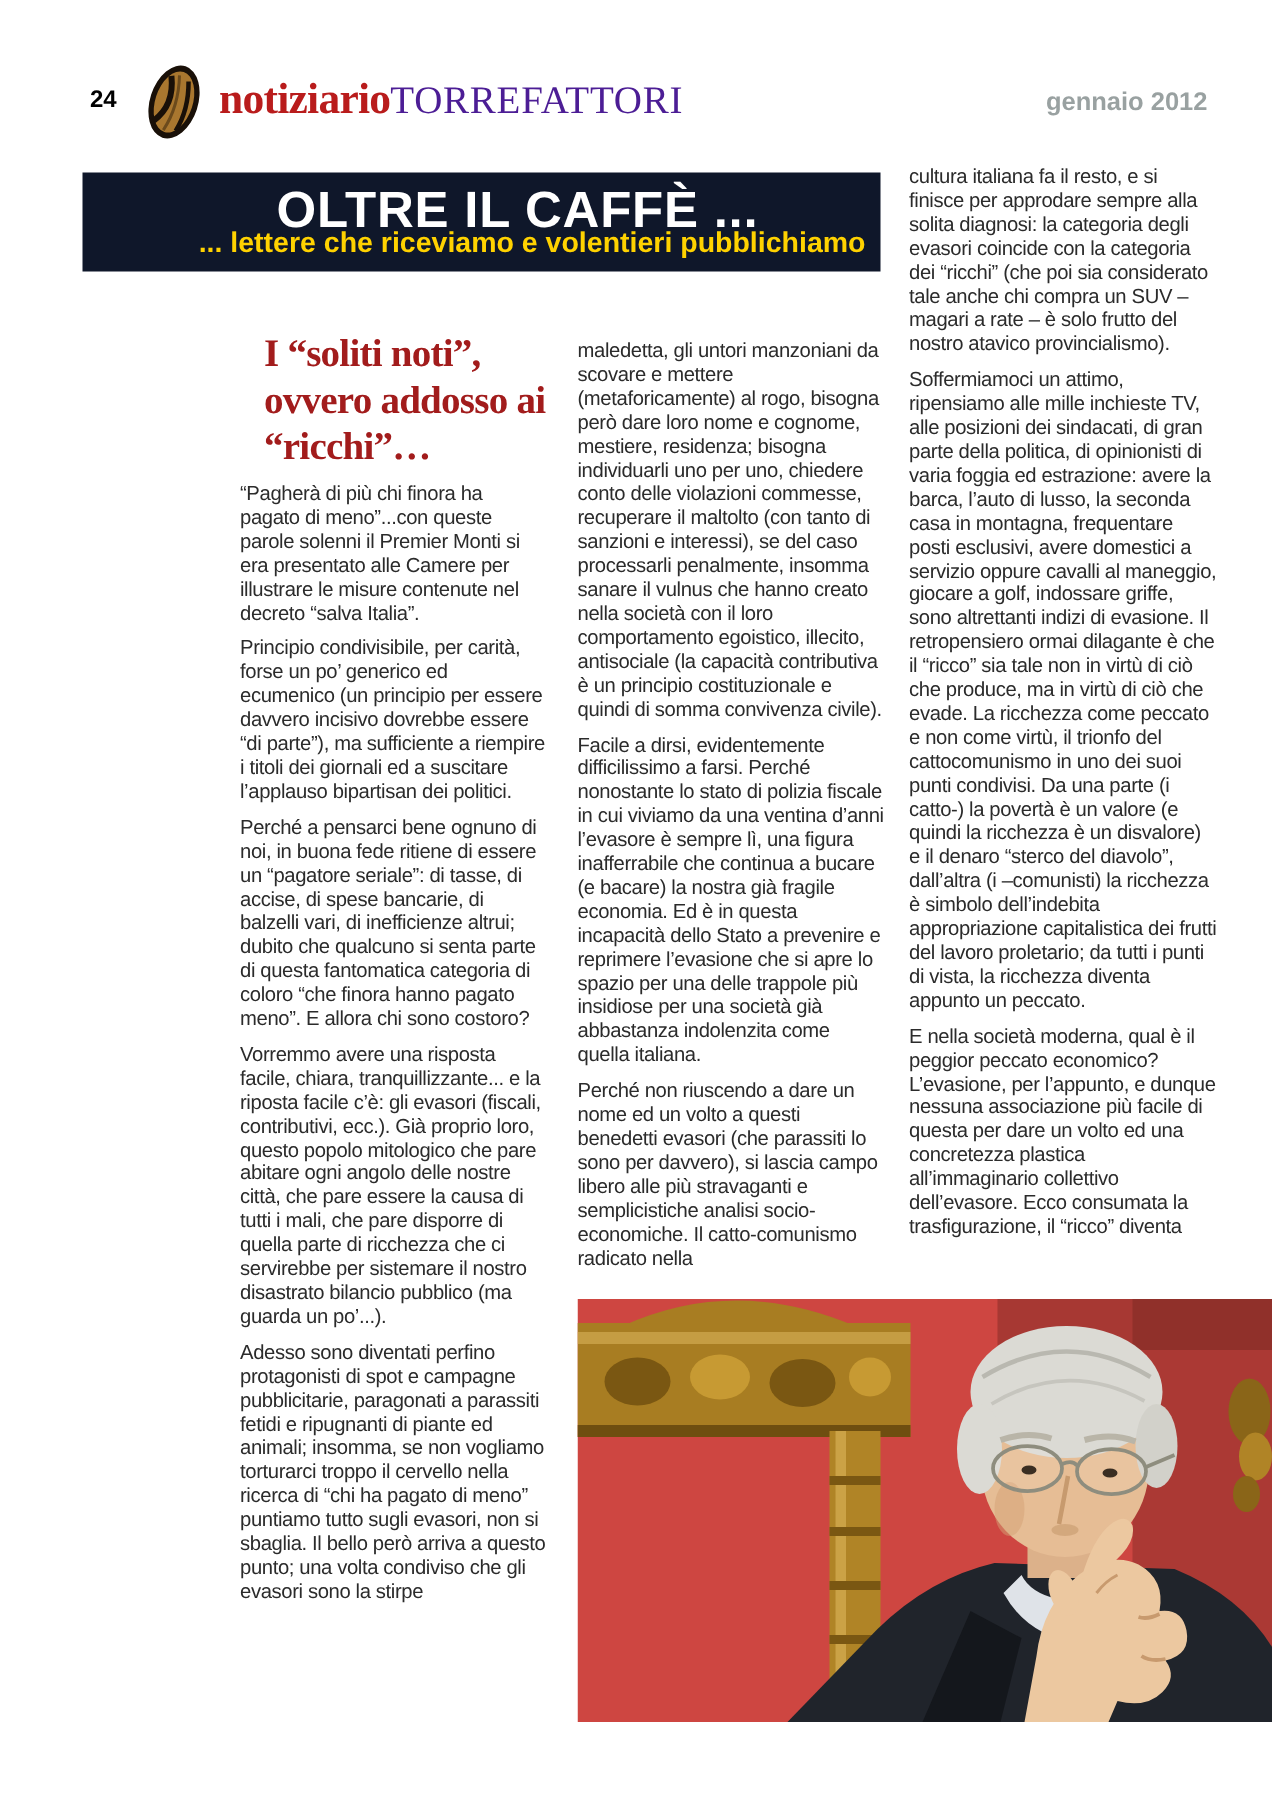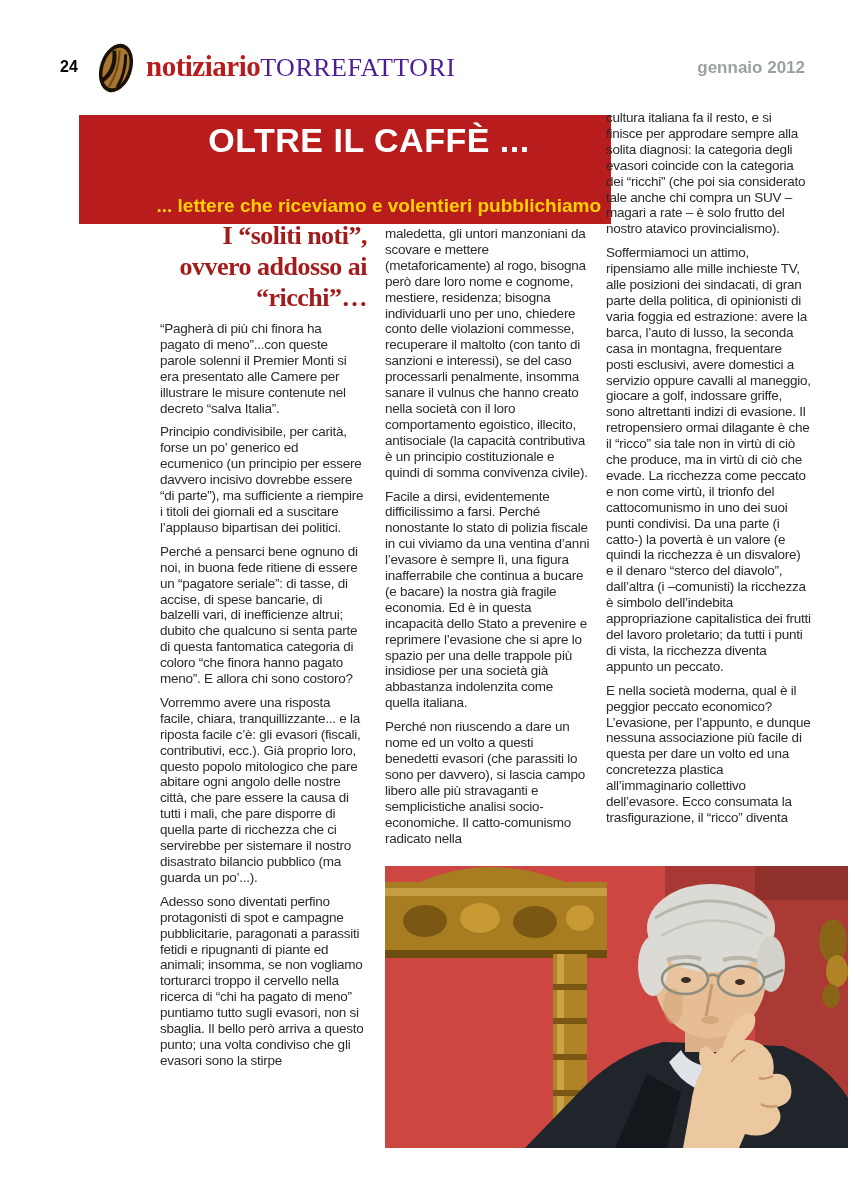--- a/index.html
+++ b/index.html
@@ -8,28 +8,28 @@
     font-family:"Liberation Sans", sans-serif;overflow:hidden;
   }
   
   .page-num{position:absolute;left:60px;top:58px;font-size:16px;font-weight:bold;color:#000000;}
   .logo{position:absolute;left:93px;top:40px;width:46px;height:56px;}
   .brand{position:absolute;left:146px;top:50px;font-family:"Liberation Serif", serif;white-space:nowrap;}
   .brand-primary{font-size:29px;font-weight:bold;color:#b91c1c;letter-spacing:-0.5px;}
   .brand-secondary{font-size:26px;color:#4c1d95;letter-spacing:0.5px;}
   .issue-date{position:absolute;right:50px;top:58px;font-size:17px;font-weight:bold;color:#99a1a1;}
   
-  .banner{position:absolute;left:55px;top:115px;width:532px;height:109px;background:#b91c1c;margin-left:24px;}
+  .banner{position:absolute;left:55px;top:115px;width:532px;height:66px;background:#0f172a;}
   .banner-title{margin:0;padding:6px 0 0 48px;text-align:center;color:#ffffff;
     font-size:34px;font-weight:bold;letter-spacing:0.5px;}
   .banner-subtitle{position:absolute;right:10px;bottom:7px;color:#ffd200;font-size:19px;font-weight:bold;}
   
-  .headline{position:absolute;left:152px;top:220px;width:215px;
+  .headline{position:absolute;left:176px;top:220px;width:215px;
     font-family:"Liberation Serif", serif;font-weight:bold;color:#a21c1c;
-    font-size:26px;line-height:31px;letter-spacing:-0.5px;text-align:right;}
+    font-size:26px;line-height:31px;letter-spacing:-0.5px;}
   .col{position:absolute;width:205px;font-size:13.5px;line-height:15.9px;
     color:#2b2b2b;letter-spacing:-0.25px;text-align:left;}
   .col p{margin:0 0 8px 0;}
   .col1{left:160px;top:321px;width:204px;}
   .col2{left:385px;top:226px;}
   .col3{left:606px;top:110px;}
   
   .photo{position:absolute;left:385px;top:866px;width:463px;height:282px;}
   .photo svg{display:block;width:100%;height:100%;}
 </style>

